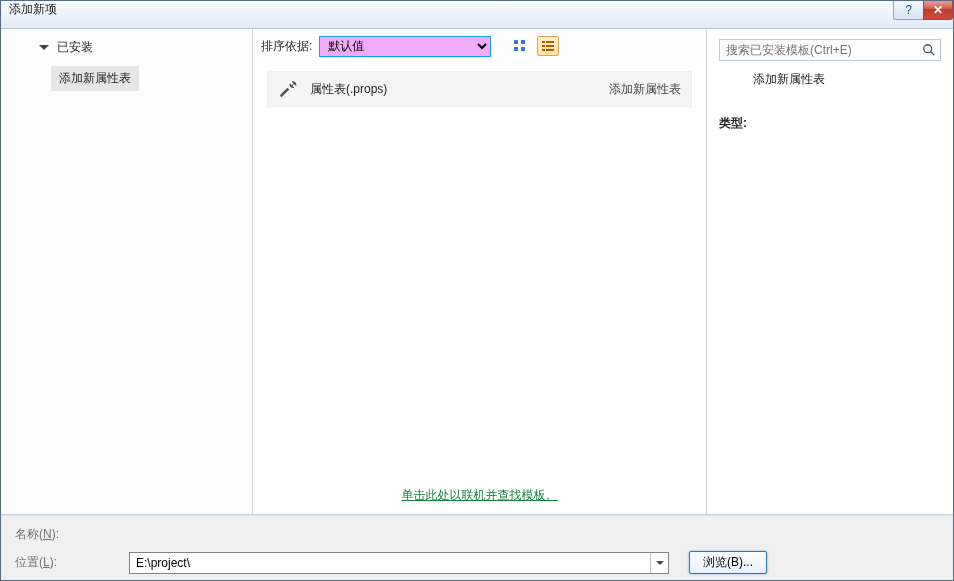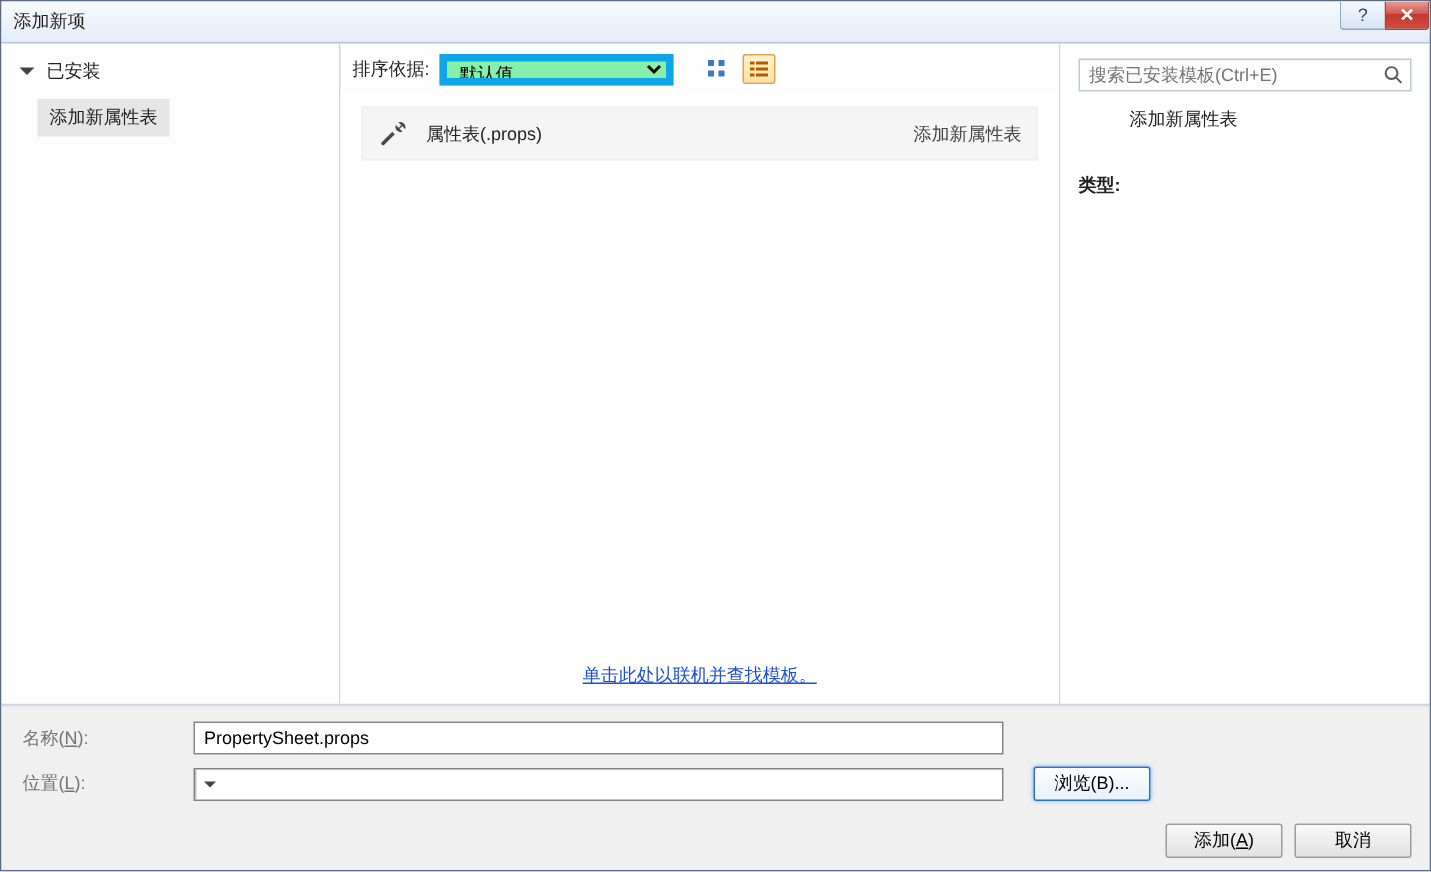--- a/index.html
+++ b/index.html
@@ -15,21 +15,21 @@
     flex-direction: column;
     position: relative;
   }
 
   
   .titlebar {
     height: 28px;
     background: linear-gradient(#f7fbff, #e4ecf7);
     border-bottom: 1px solid #b5c5d8;
     display: flex;
-    align-items: center;
+    align-items: flex-start;
     padding-left: 8px;
     position: relative;
   }
   .titlebar .title { color:#1e1e1e; }
   .titlebar .controls {
     position: absolute; top: 0; right: 0; height: 20px;
     display: flex;
   }
   .titlebar .ctrl-btn {
     width: 30px; height: 19px;
@@ -58,21 +58,21 @@
     display: flex;
     min-height: 0;
     border-bottom: 1px solid #c9d4e2;
   }
 
   
   .sidebar {
     width: 226px;
     background: #fdfdfd;
     border-right: 1px solid #cfd7e2;
-    display:flex; flex-direction:column;
+    display:flex; flex-direction:column;margin-left:26px;
   }
   .sidebar .group {
     padding: 10px 10px 6px 10px;
     display:flex; align-items:center;
     color:#1e1e1e;
   }
   .sidebar .arrow {
     width:0;height:0;border-left:5px solid transparent;border-right:5px solid transparent;
     border-top:5px solid #454545; margin-right:8px; margin-left:2px;
   }
@@ -92,21 +92,21 @@
   }
 
   .toolbar {
     height: 34px;
     padding: 4px 8px;
     display:flex; align-items:center;
     gap:6px;
   }
   .toolbar .sort-label { color:#1e1e1e; margin-right:1px; }
   .toolbar select {
-    height: 21px; width: 156px; border:5px solid #0ea5e9; background:#86efac;
+    height: 21px; width: 172px; border:1px solid #0ea5e9; background:#f0abfc;
     padding-left:4px;
   }
   .toolbar .icon-btn {
     width:22px; height:20px; border:1px solid transparent;
     display:flex; align-items:center; justify-content:center;
     border-radius:2px;
   }
   .toolbar .icon-btn.list-active {
     border:1px solid #e0a24a;
     background: linear-gradient(#fff0cf,#ffe2a2);
@@ -131,21 +131,21 @@
   }
   .item-row .item-label { color:#222; flex:0 0 auto; }
   .item-row .spacer { flex:1; }
   .item-row .item-sub { color:#444; }
 
   .online-link-wrap {
     text-align:center;
     padding: 8px 0 10px 0;
   }
   .online-link {
-    color:#1d4ed8; text-decoration:underline; cursor:pointer;
+    color:#15803d; text-decoration:underline; cursor:pointer;
   }
 
   
   .info {
     width: 246px; padding:10px 12px;
     background:#fff;
     display:flex; flex-direction:column;
     gap:10px;
   }
   .search-wrap {
@@ -291,40 +291,32 @@
       </div>
     </div>
 
   </div>
 
   <div class="fields">
     <div class="field-row">
       <span class="flabel">
         <span>名称(</span><span class="ul">N</span><span>):</span>
       </span>
-      <input class="text name-input" value="PropertySheet.props" style="">
     </div>
     <div class="field-row">
       <span class="flabel">
         <span>位置(</span><span class="ul">L</span><span>):</span>
       </span>
       <div class="loc-wrap">
+        <input value="E:\project\" style="">
         <div class="drop">
             <span class="tri"></span>
           </div>
       </div>
       <div style="width:4px"></div>
       <button class="browse-btn">
         <span>浏览(</span><span class="ul">B</span><span>)...</span>
       </button>
     </div>
   </div>
 
-  <div class="footer">
-    <button>
-      <span>添加(</span><span class="ul">A</span><span>)</span>
-    </button>
-    <button>
-      <span>取消</span>
-    </button>
-  </div>
 
 </div>
 
 </body></html>

